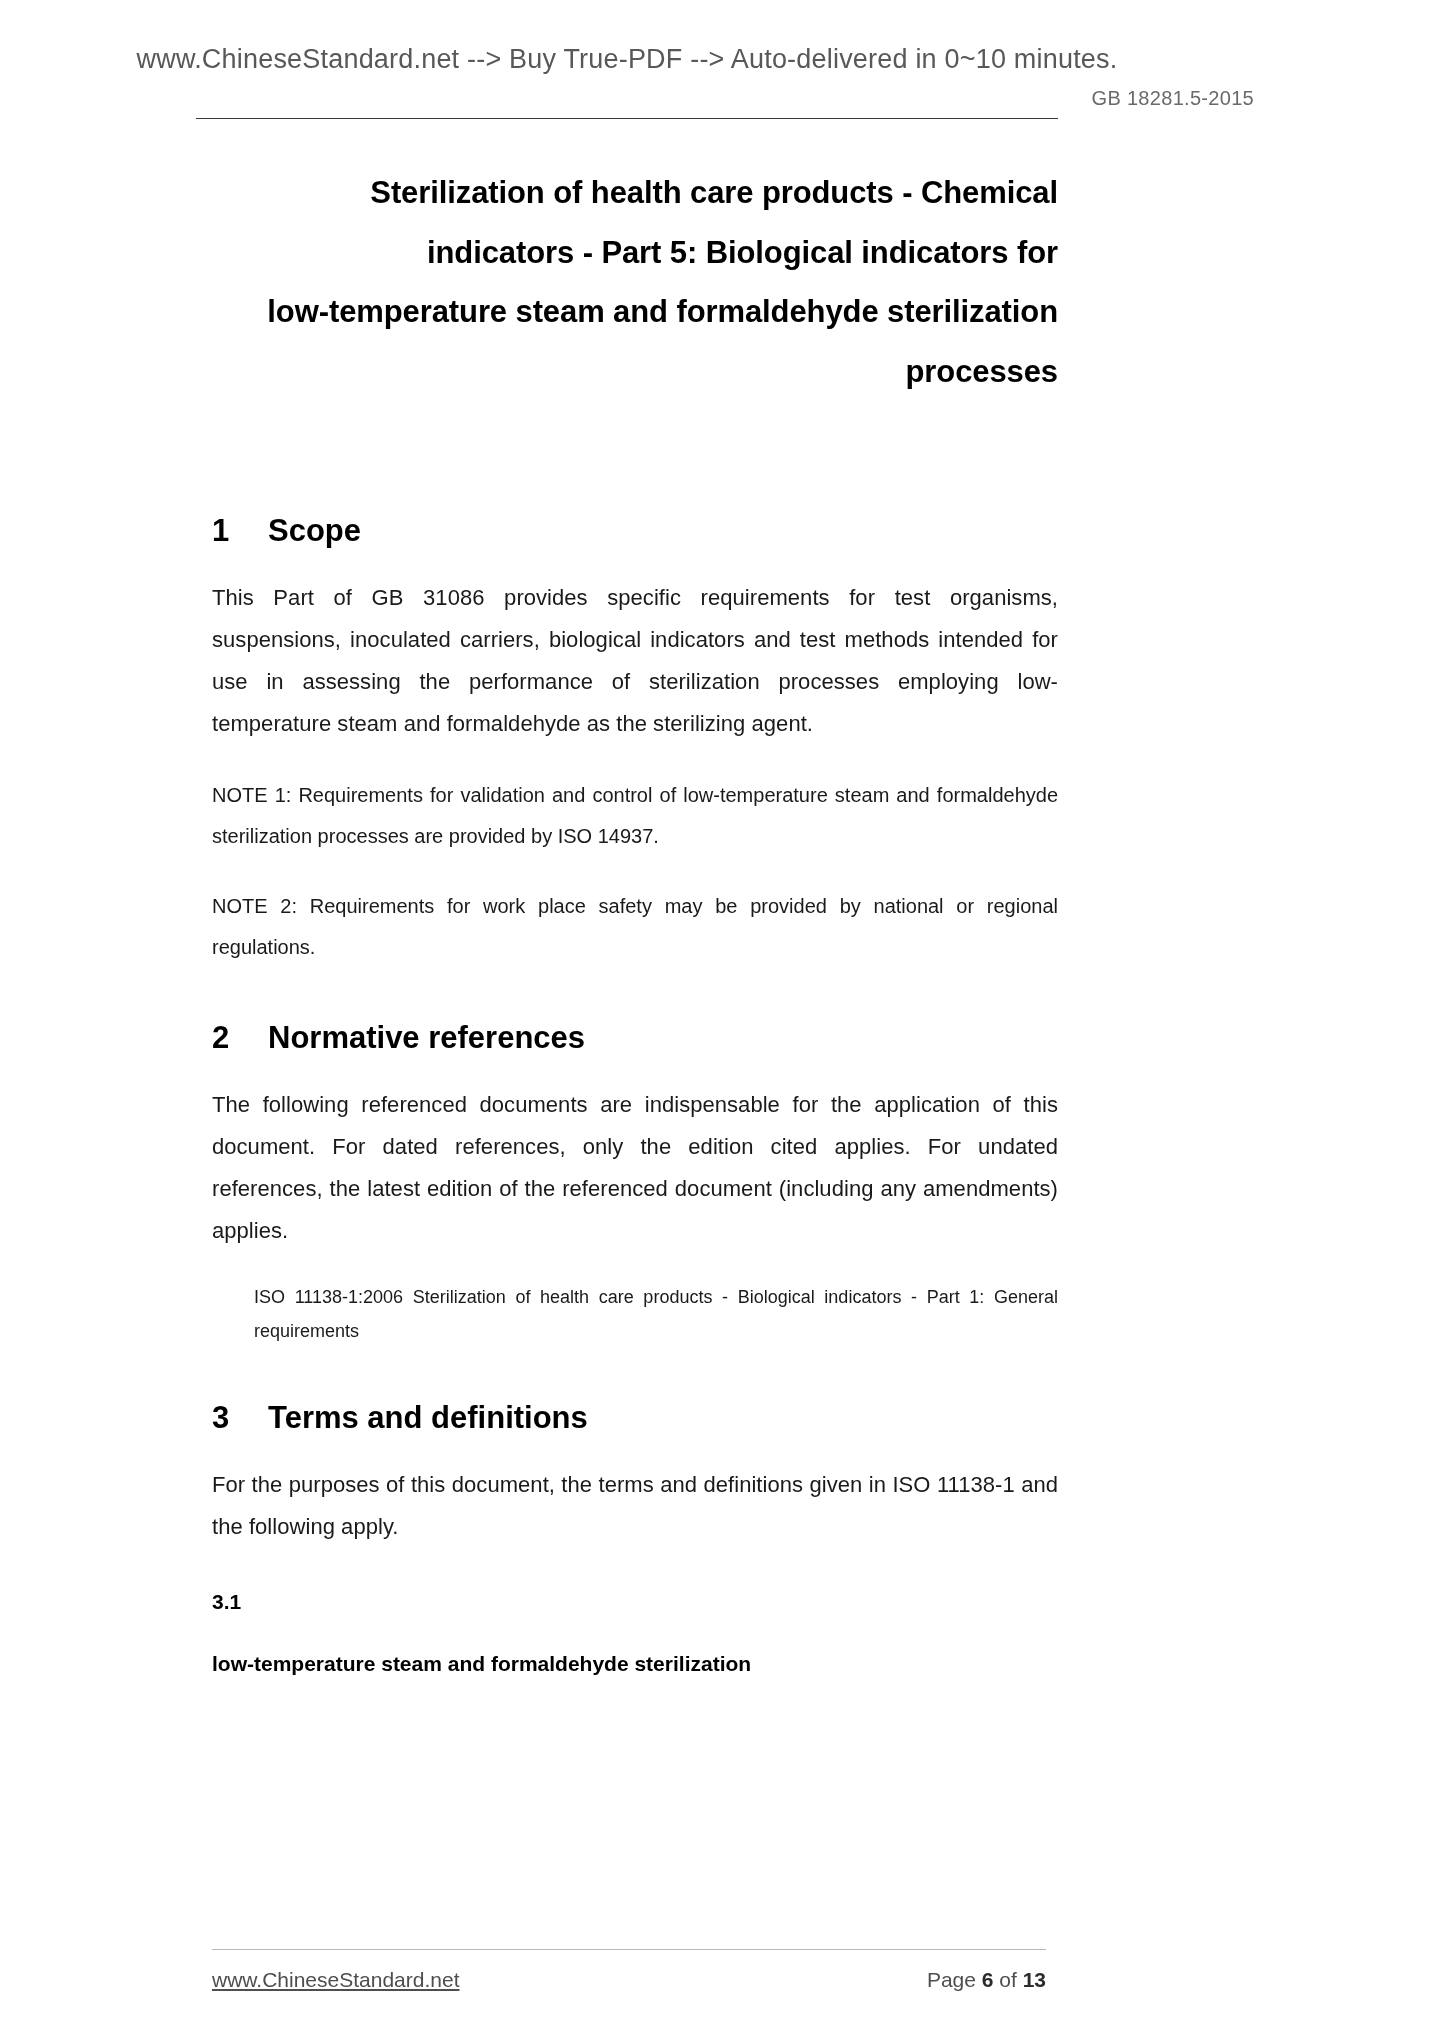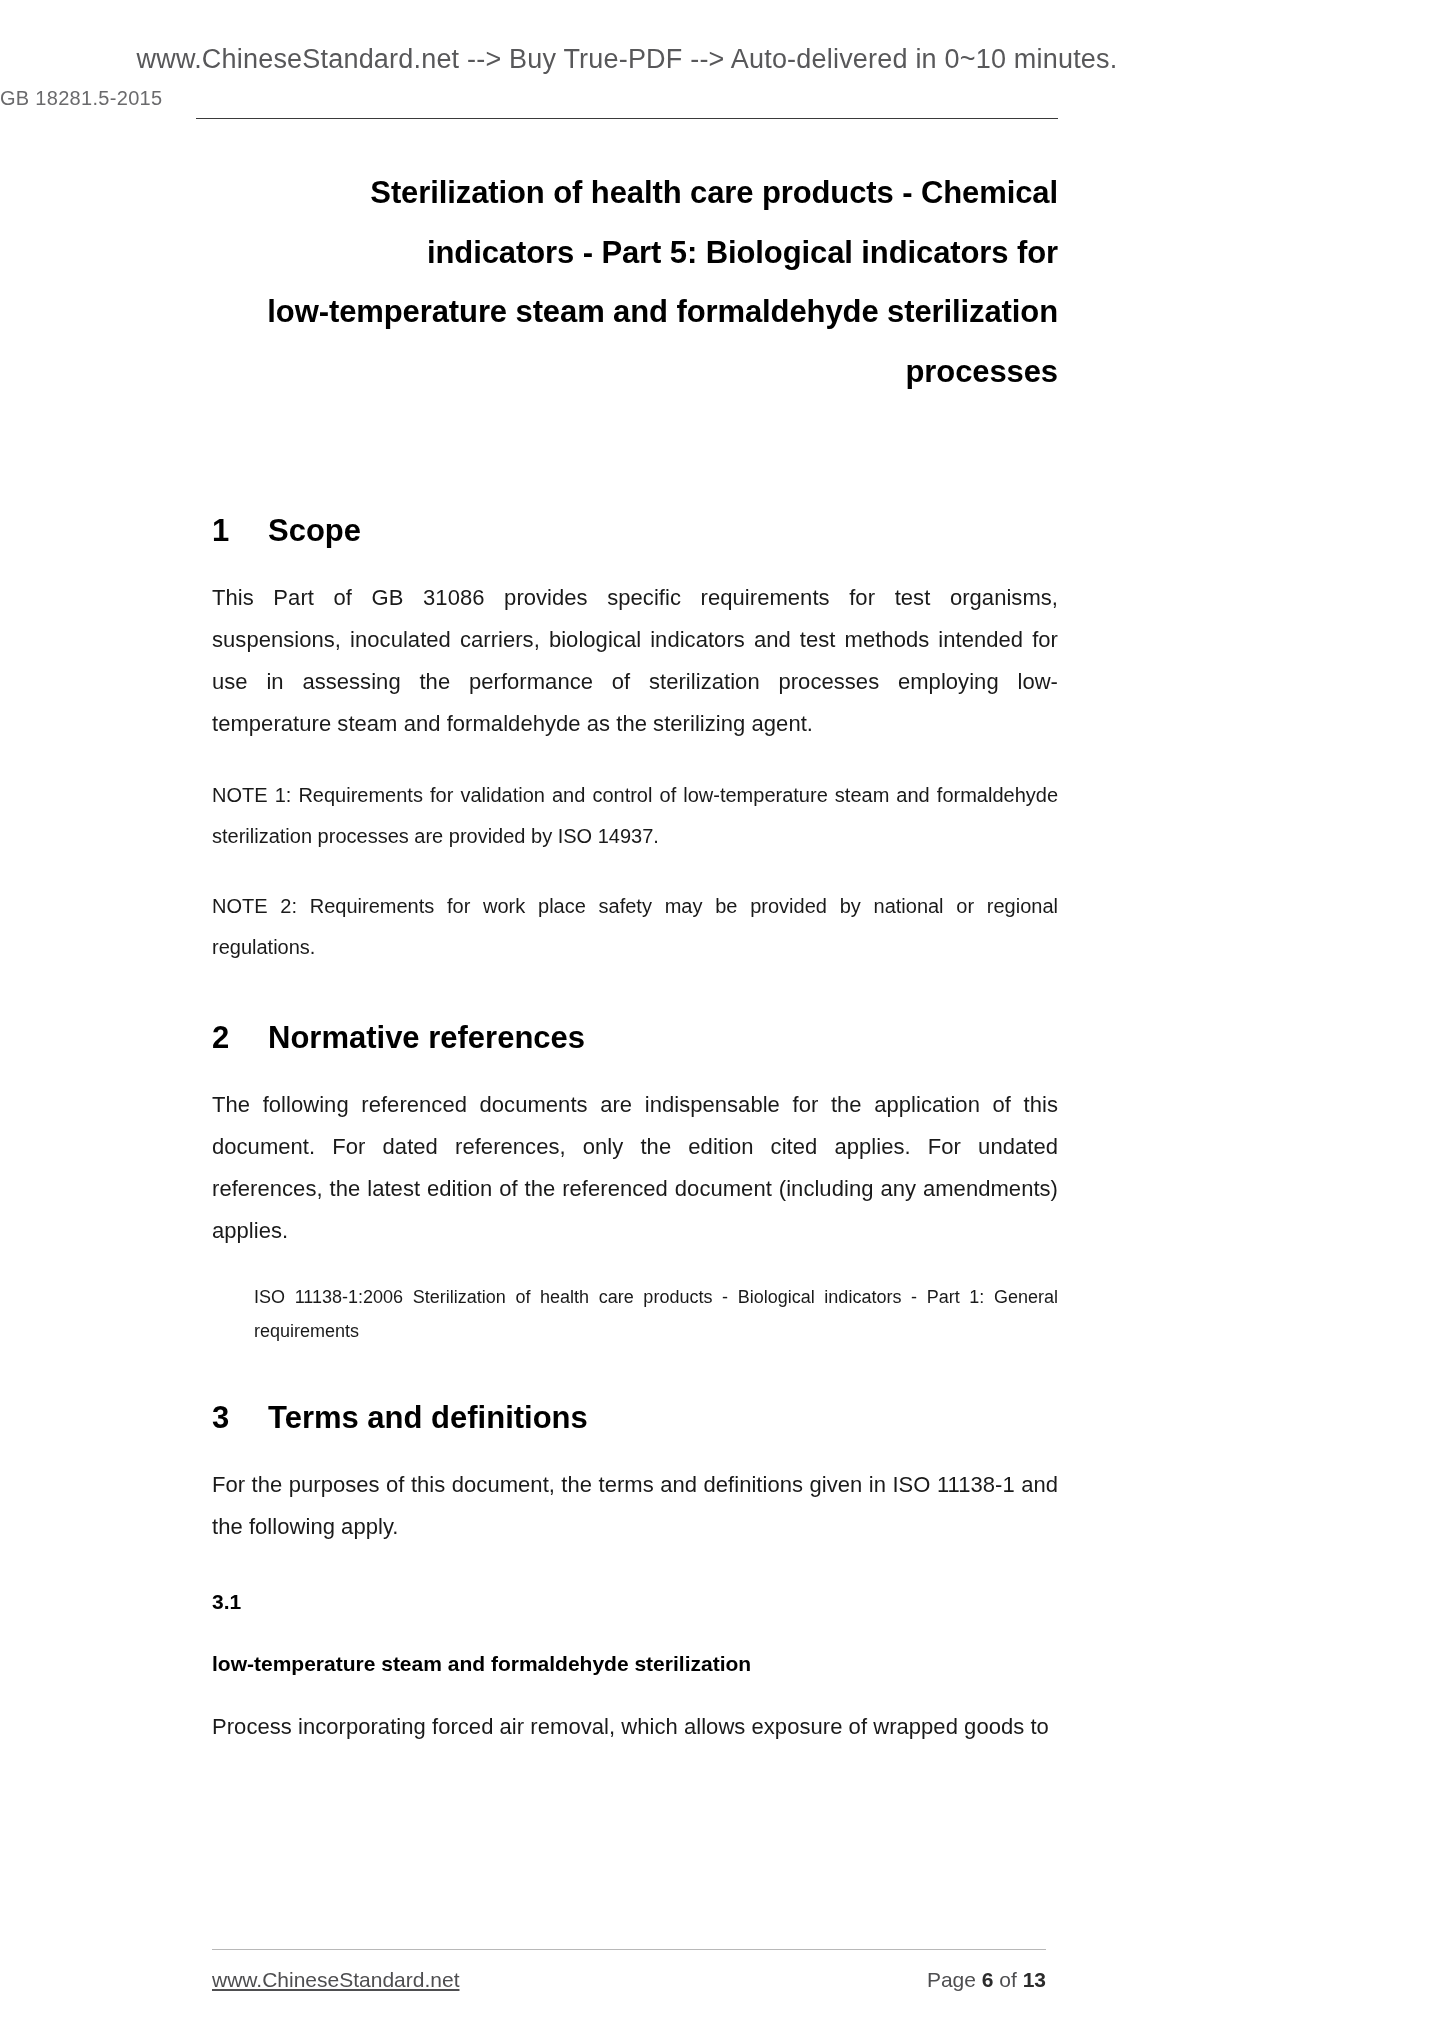--- a/index.html
+++ b/index.html
@@ -30,21 +30,21 @@
     text-align: center;
     font-size: 27px;
     color: #58585a;
     letter-spacing: 0.2px;
     padding-top: 44px;
     font-family: "Liberation Sans", sans-serif;
     white-space: nowrap;
   }
 
   .std-number {
-    text-align: left;
+    text-align: right;
     font-size: 20px;
     color: #6a6a6c;
     margin-top: 12px;
     letter-spacing: 0.3px;
   }
 
   .header-rule {
     border-bottom: 1.6px solid #3a3a3a;
     margin: 8px 196px 0 196px;
   }
@@ -202,21 +202,20 @@
       <span class="num">3</span>
       <span>Terms and definitions</span>
     </div>
 
     <p class="body first-after-heading">For the purposes of this document, the terms and definitions given in ISO 11138-1 and the following apply.</p>
 
     <p class="term-number">3.1</p>
 
     <p class="term-name">low-temperature steam and formaldehyde sterilization</p>
 
-    <p class="body spaced">Process incorporating forced air removal, which allows exposure of wrapped goods to</p>
 
   </div>
 
   <div class="footer">
     <div class="footer-rule"></div>
     <div class="footer-row">
       <a class="footer-link" href="#">www.ChineseStandard.net</a>
       <div class="footer-page">
         <span>Page </span><span class="pg-num">6</span><span> of </span><span class="pg-num">13</span>
       </div>

